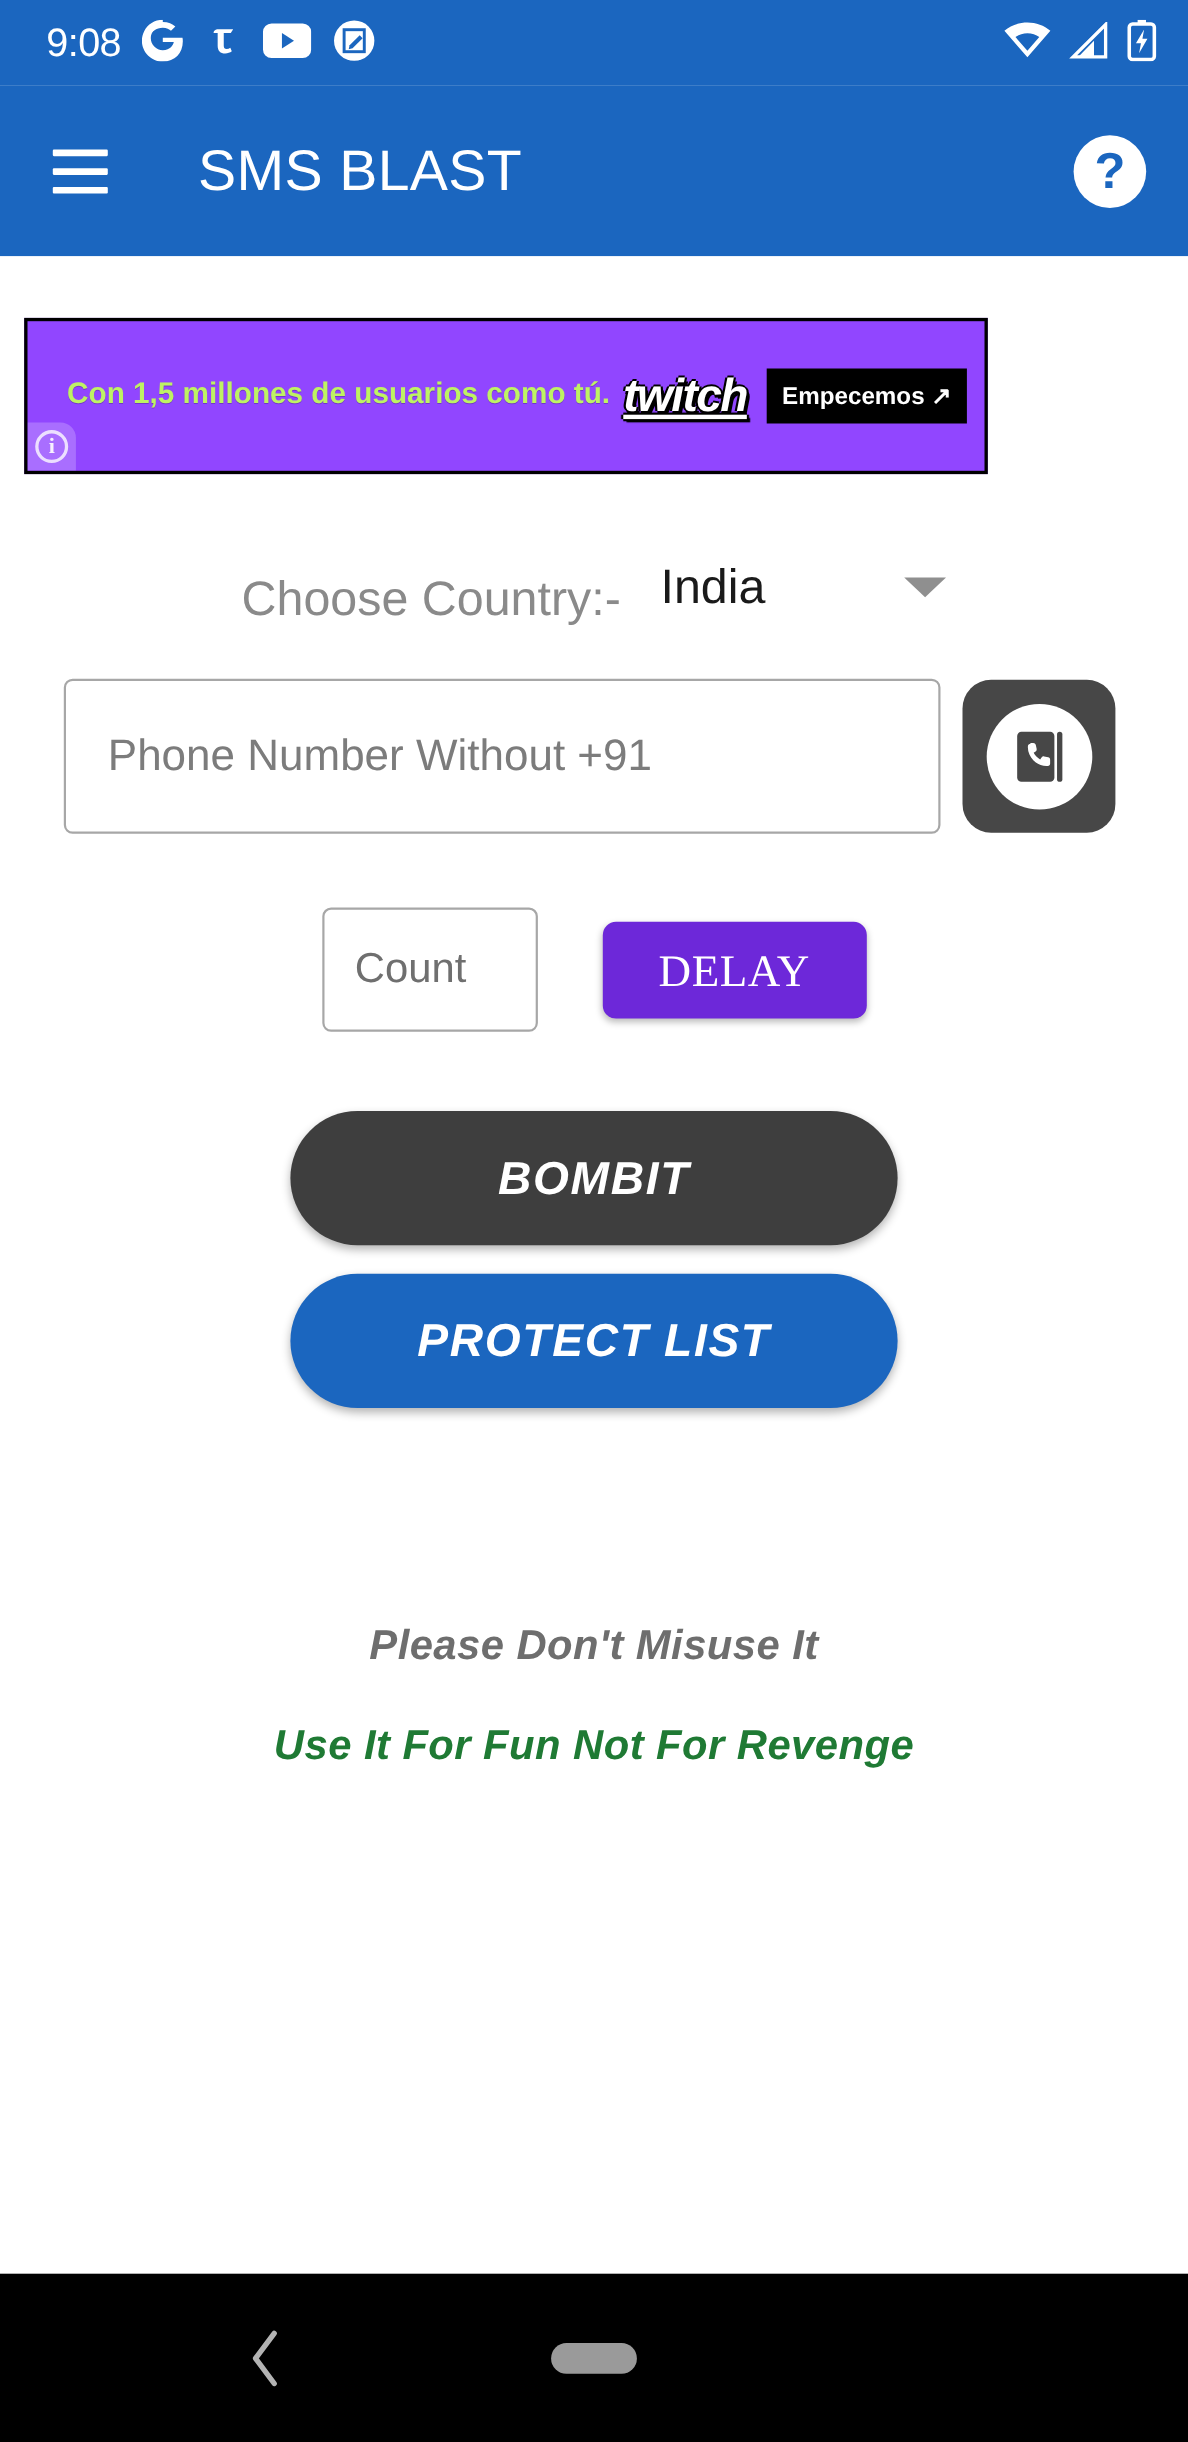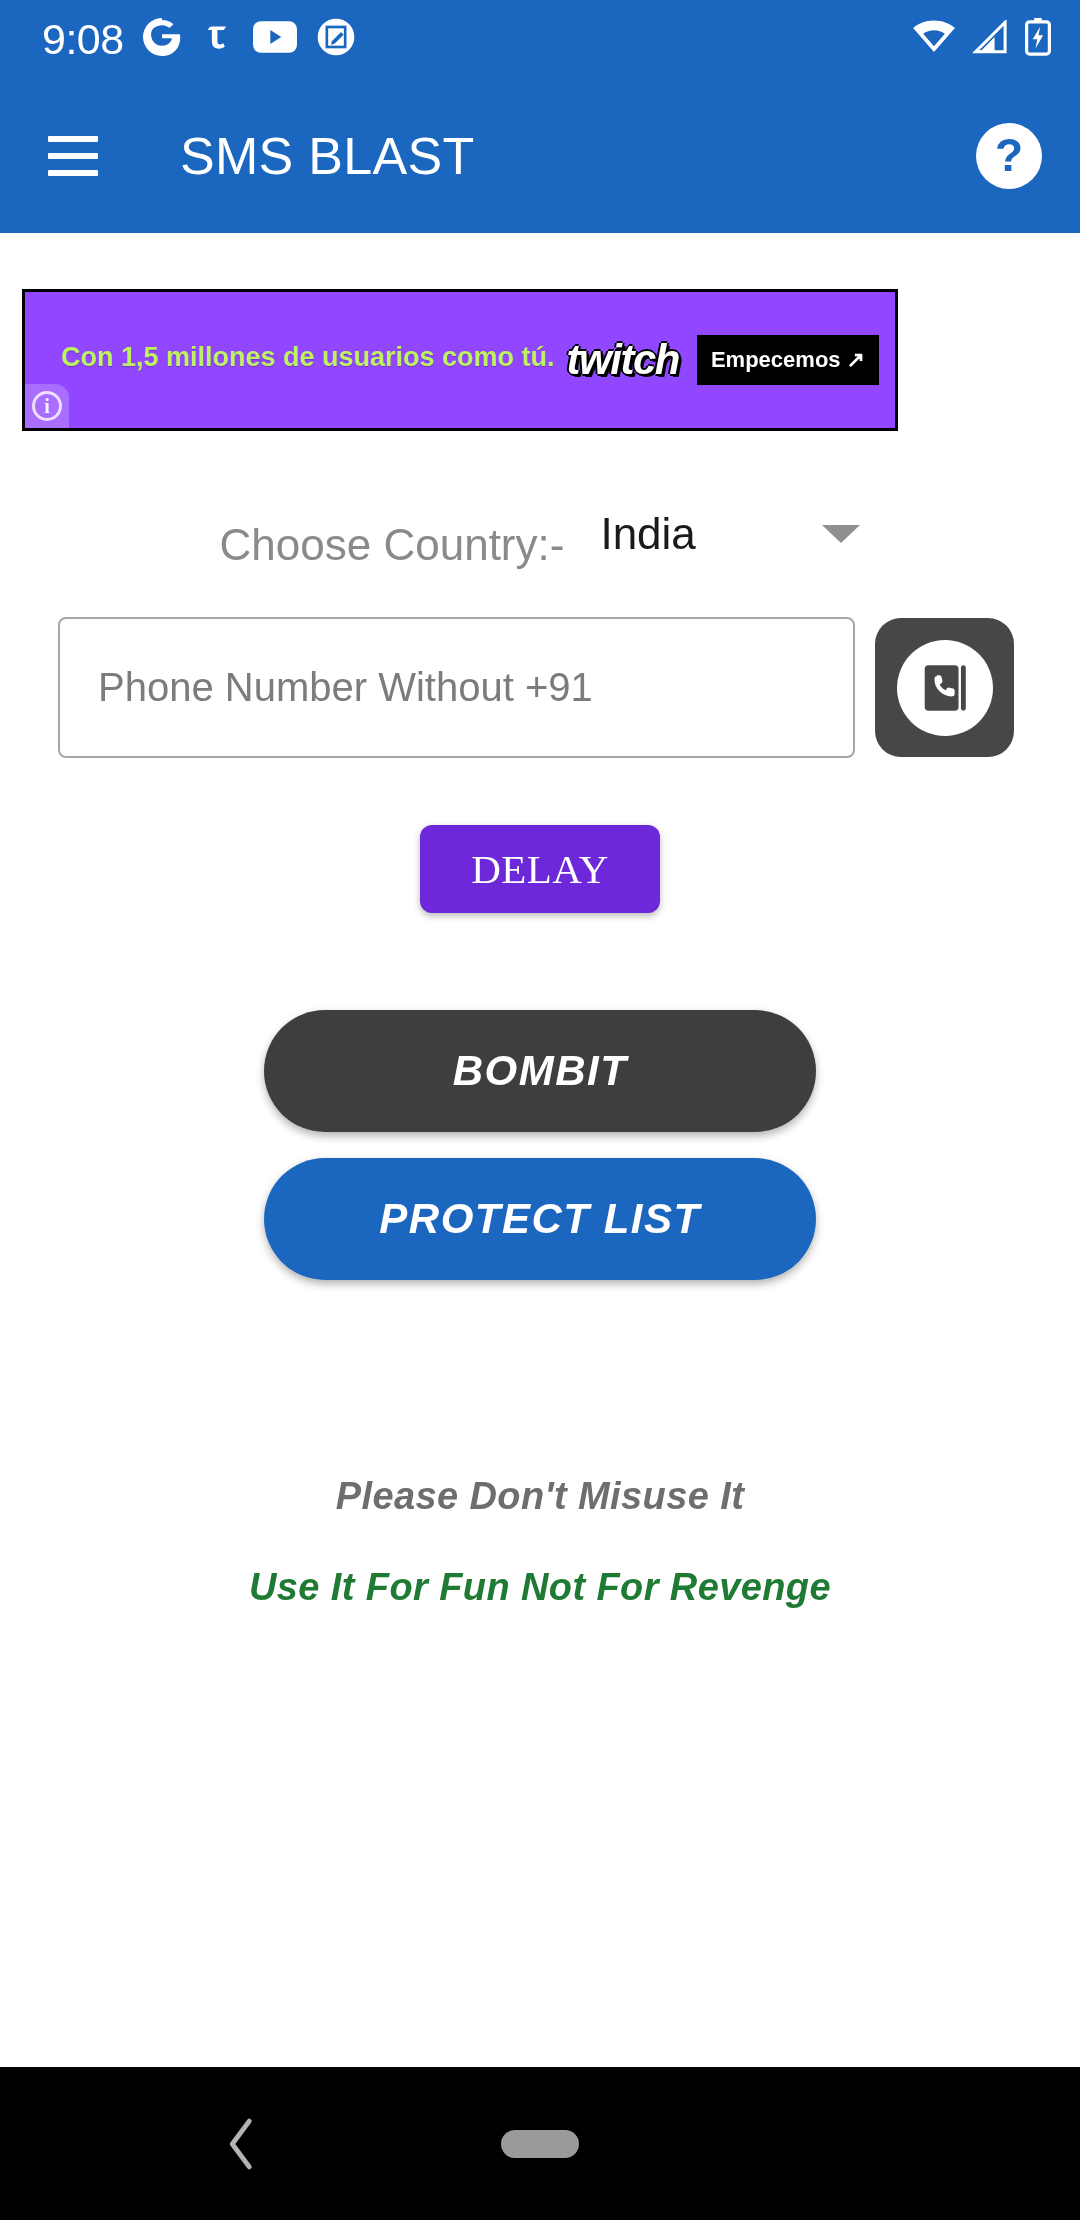--- a/index.html
+++ b/index.html
@@ -32,21 +32,21 @@
     padding: 0 28px 0 42px;
   }
   .status-left {
     display: flex;
     align-items: center;
     gap: 19px;
     flex: 1;
   }
   .status-time {
     color: #ffffff;
-    font-size: 43px;
+    font-size: 36px;
     font-weight: 500;
     letter-spacing: -0.5px;
     line-height: 1;
     white-space: nowrap;
   }
   .status-right {
     display: flex;
     align-items: center;
     gap: 14px;
   }
@@ -164,20 +164,21 @@
     font-size: 42px;
     font-weight: 900;
     font-style: italic;
     letter-spacing: -1.5px;
     line-height: 1;
     margin: 0 18px 0 6px;
     text-shadow:
       2px 0 0 #000, -2px 0 0 #000, 0 2px 0 #000, 0 -2px 0 #000,
       3px 3px 0 #000;
     white-space: nowrap;
+    text-decoration: underline;
   }
   .ad-cta {
     background: #000000;
     color: #ffffff;
     font-size: 22px;
     font-weight: 700;
     padding: 14px 14px;
     line-height: 1;
     white-space: nowrap;
     display: flex;
@@ -514,20 +515,21 @@
           <svg width="58" height="58" viewBox="0 0 24 24" aria-hidden="true">
             <rect x="3.6" y="2.6" width="14" height="18.8" rx="1.6" fill="#474747"></rect>
             <rect x="18.6" y="2.6" width="2" height="18.8" rx="1" fill="#474747"></rect>
             <path fill="#ffffff" d="M8.6 7.1c-.5 0-.9.35-.95.85-.18 1.9.6 3.9 2.1 5.4 1.5 1.5 3.5 2.28 5.4 2.1.5-.05.85-.45.85-.95v-1.4c0-.45-.3-.82-.73-.92l-1.5-.33c-.38-.08-.78.06-1 .38l-.52.74c-1.05-.55-1.9-1.4-2.45-2.45l.74-.52c.32-.22.46-.62.38-1l-.33-1.5c-.1-.43-.47-.73-.92-.73H8.6z"></path>
           </svg>
         </div>
       </div>
     </div>
 
     <div class="cd-row">
+      <input class="count-input" type="text" placeholder="Count" style="">
       <button class="delay-btn">DELAY</button>
     </div>
 
     <button class="pill pill-bombit">BOMBIT</button>
     <button class="pill pill-protect">PROTECT LIST</button>
 
     <div class="note note-1">Please Don't Misuse It</div>
     <div class="note note-2">Use It For Fun Not For Revenge</div>
 
   </div>

